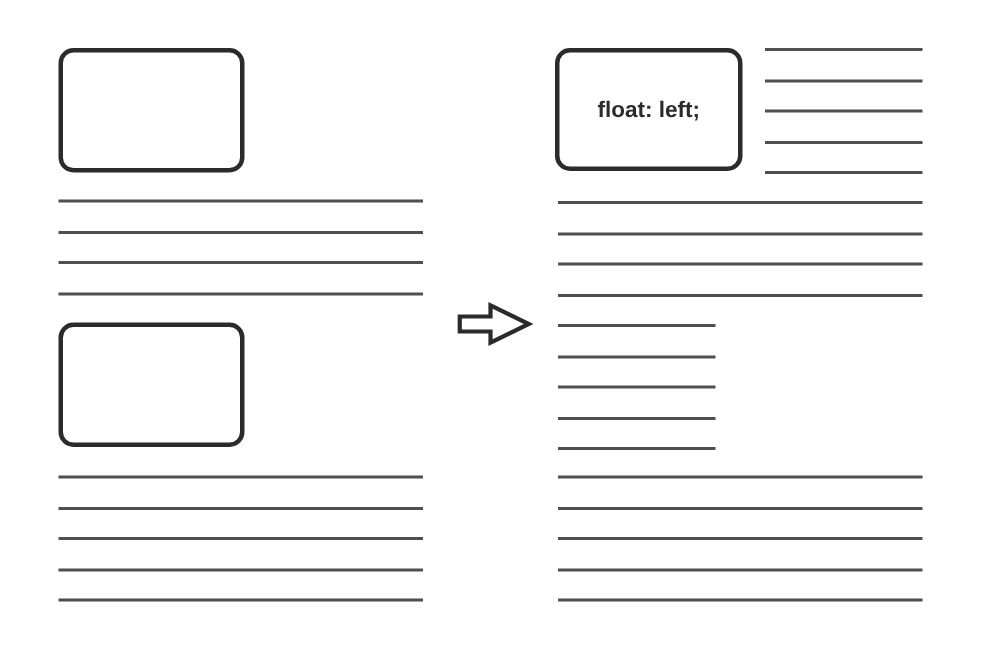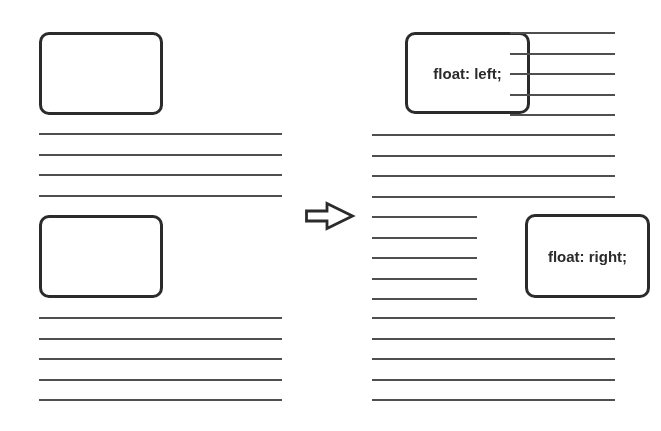--- a/index.html
+++ b/index.html
@@ -30,21 +30,20 @@
     border: 3px solid #2b2b2b;
     border-radius: 10px;
   }
   .box-a { left: 0; top: 32px;  width: 124px; height: 83px; }
   .box-b { left: 0; top: 215px; width: 124px; height: 83px; }
 
   .label-box {
     display: flex;
     align-items: center;
     justify-content: center;
-    margin-left: 35px;
   }
   .float-left-box  { left: -2px;  top: 32px;  width: 125px; height: 82px; }
   .float-right-box { left: 118px; top: 214px; width: 125px; height: 84px; }
 
   .box-label {
     font-size: 15px;
     font-weight: 700;
     color: #2b2b2b;
     white-space: nowrap;
   }
@@ -131,23 +130,20 @@
       </div>
 
     <div class="lines lines-r3">
       <div class="line"></div>
     <div class="line"></div>
         <div class="line"></div>
         <div class="line"></div>
         <div class="line"></div>
       </div>
 
-    <div class="box label-box float-right-box">
-      <span class="box-label">float: right;</span>
-    </div>
 
     <div class="lines lines-r4">
       <div class="line"></div>
     <div class="line"></div>
         <div class="line"></div>
         <div class="line"></div>
         <div class="line"></div>
       </div>
   </div>
 

